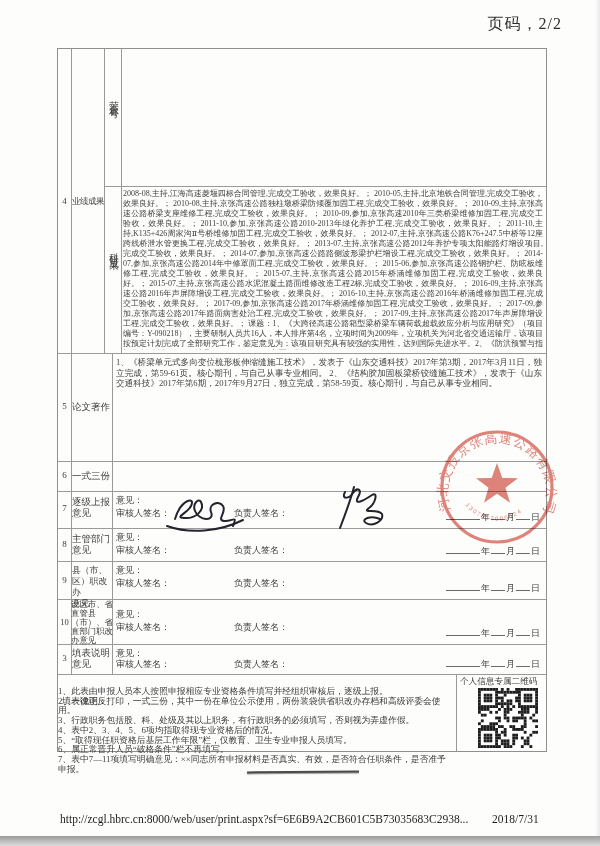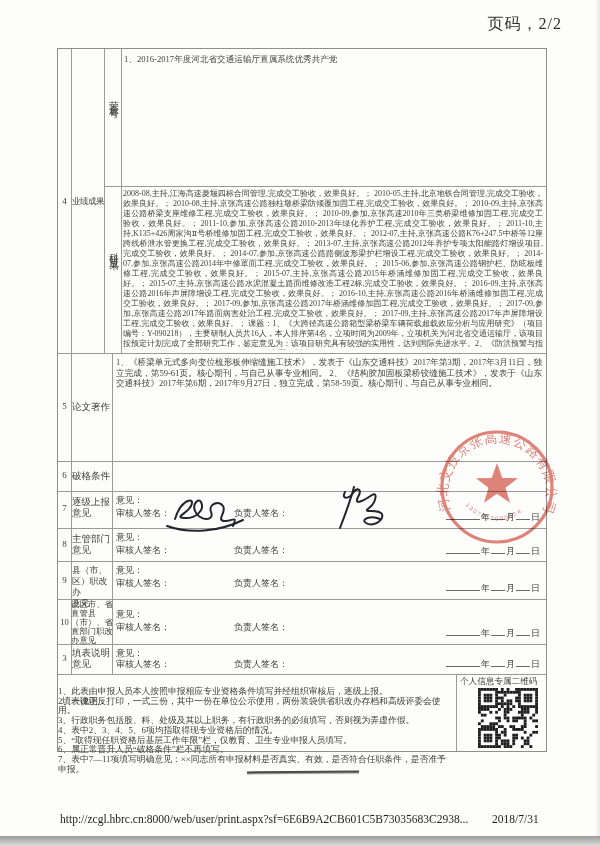--- a/index.html
+++ b/index.html
@@ -57,29 +57,28 @@
     <div class="hl" style="left:0;top:479px;width:488px"></div>
     <div class="hl" style="left:0;top:512px;width:488px"></div>
     <div class="hl" style="left:0;top:550px;width:488px"></div>
     <div class="hl" style="left:0;top:595px;width:488px"></div>
     <div class="hl" style="left:0;top:625px;width:488px"></div>
 
     <div class="num" style="top:147px">4</div>
     <div class="rlabel" style="left:14px;top:147px;width:32px;font-size:8.5px;letter-spacing:-0.5px">业绩成果</div>
     <div class="abs vert" style="left:49px;top:44px">荣誉称号</div>
     <div class="abs vert" style="left:49px;top:196px">科研成果</div>
-    <div class="cellText" style="left:66px;top:5px;width:418px;height:128px;font-size:8.6px;text-align:left">1、2016-2017年度河北省交通运输厅直属系统优秀共产党</div>
     <div class="cellText" style="left:65px;top:140px;width:420px;height:161px">2008-08,主持,江海高速菱堰四标合同管理,完成交工验收，效果良好。；  2010-05,主持,北京地铁合同管理,完成交工验收，效果良好。；  2010-08,主持,京张高速公路独柱墩桥梁防倾覆加固工程,完成交工验收，效果良好。；  2010-09,主持,京张高速公路桥梁支座维修工程,完成交工验收，效果良好。；  2010-09,参加,京张高速2010年三类桥梁维修加固工程,完成交工验收，效果良好。；  2011-10,参加,京张高速公路2010-2013年绿化养护工程,完成交工验收，效果良好。；  2011-10,主持,K135+426周家沟Ⅱ号桥维修加固工程,完成交工验收，效果良好。；  2012-07,主持,京张高速公路K76+247.5中桥等12座跨线桥泄水管更换工程,完成交工验收，效果良好。；  2013-07,主持,京张高速公路2012年养护专项太阳能路灯增设项目,完成交工验收，效果良好。；  2014-07,参加,京张高速公路路侧波形梁护栏增设工程,完成交工验收，效果良好。；  2014-07,参加,京张高速公路2014年中修罩面工程,完成交工验收，效果良好。；  2015-06,参加,京张高速公路钢护栏、防眩板维修工程,完成交工验收，效果良好。；  2015-07,主持,京张高速公路2015年桥涵维修加固工程,完成交工验收，效果良好。；  2015-07,主持,京张高速公路水泥混凝土路面维修改造工程2标,完成交工验收，效果良好。；  2016-09,主持,京张高速公路2016年声屏障增设工程,完成交工验收，效果良好。；  2016-10,主持,京张高速公路2016年桥涵维修加固工程,完成交工验收，效果良好。；  2017-09,参加,京张高速公路2017年桥涵维修加固工程,完成交工验收，效果良好。；  2017-09,参加,京张高速公路2017年路面病害处治工程,完成交工验收，效果良好。；  2017-09,主持,京张高速公路2017年声屏障增设工程,完成交工验收，效果良好。；  课题：1、《大跨径高速公路箱型梁桥梁车辆荷载超载效应分析与应用研究》（项目编号：Y-090218），主要研制人员共16人，本人排序第4名，立项时间为2009年，立项机关为河北省交通运输厅，该项目按预定计划完成了全部研究工作，鉴定意见为：该项目研究具有较强的实用性，达到国际先进水平。2、《防洪预警与指挥信息平台》（项目编号：2014AG01），主要研制人</div>
 
     <div class="num" style="top:352px">5</div>
     <div class="rlabel" style="left:14px;top:352px;width:40px">论文著作</div>
     <div class="cellText" style="left:58px;top:308px;width:426px;height:100px;font-size:8.6px;line-height:10.6px">1、《桥梁单元式多向变位梳形板伸缩缝施工技术》，发表于《山东交通科技》2017年第3期，2017年3月11日，独立完成，第59-61页。核心期刊，与自己从事专业相同。 2、《结构胶加固板梁桥铰缝施工技术》，发表于《山东交通科技》2017年第6期，2017年9月27日，独立完成，第58-59页。核心期刊，与自己从事专业相同。</div>
 
     <div class="num" style="top:421px">6</div>
-    <div class="rlabel" style="left:14px;top:421px;width:40px">破格条件</div>
+    <div class="rlabel" style="left:14px;top:421px;width:40px">一式三份</div>
 
     <div>
       <div class="num" style="top:454px">7</div>
       <div class="rlabel pre" style="left:14px;top:448px;width:40px">逐级上报
 意见</div>
       <div class="opRow" style="top:442px;height:37px">
         <div class="opLbl" style="left:4px;top:3px">意见：</div>
         <div class="opLbl" style="left:4px;top:16px">审核人签名：</div>
         <div class="opLbl" style="left:122px;top:16px">负责人签名：</div>
         <div class="dateLine" style="bottom:4px"><span class="du long"></span><span>年</span><span class="du"></span><span>月</span><span class="du"></span><span>日</span></div>

